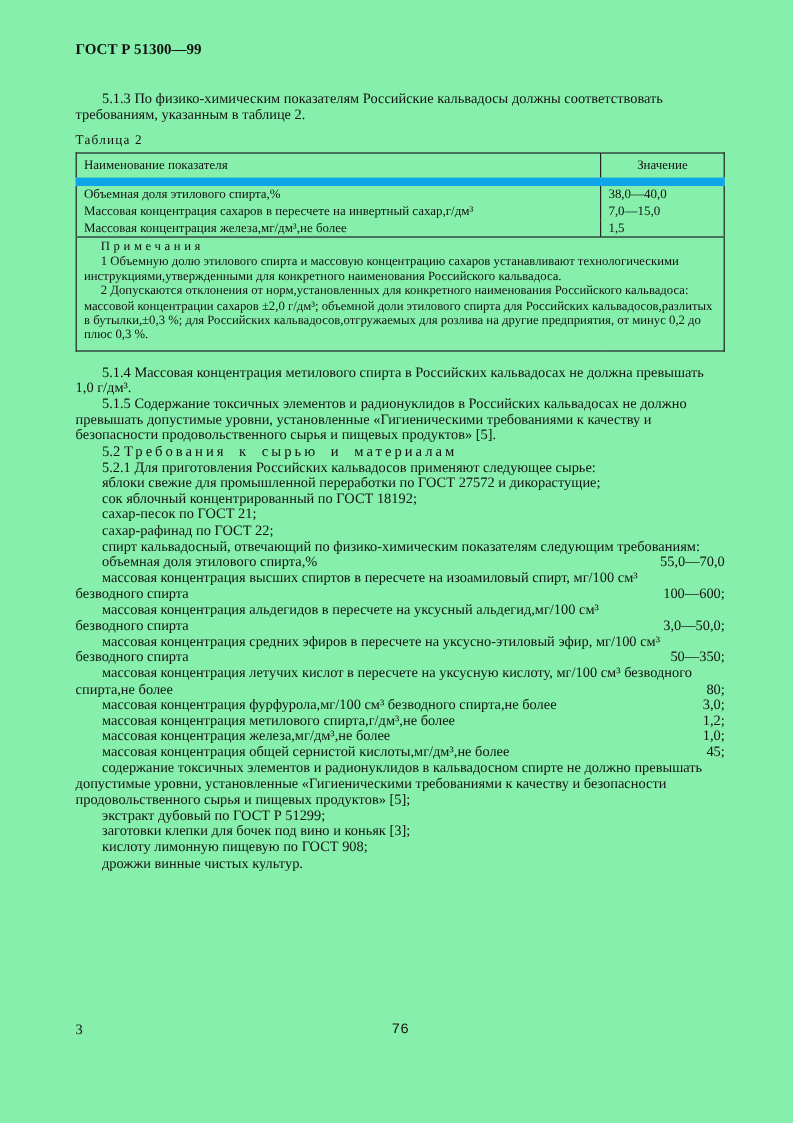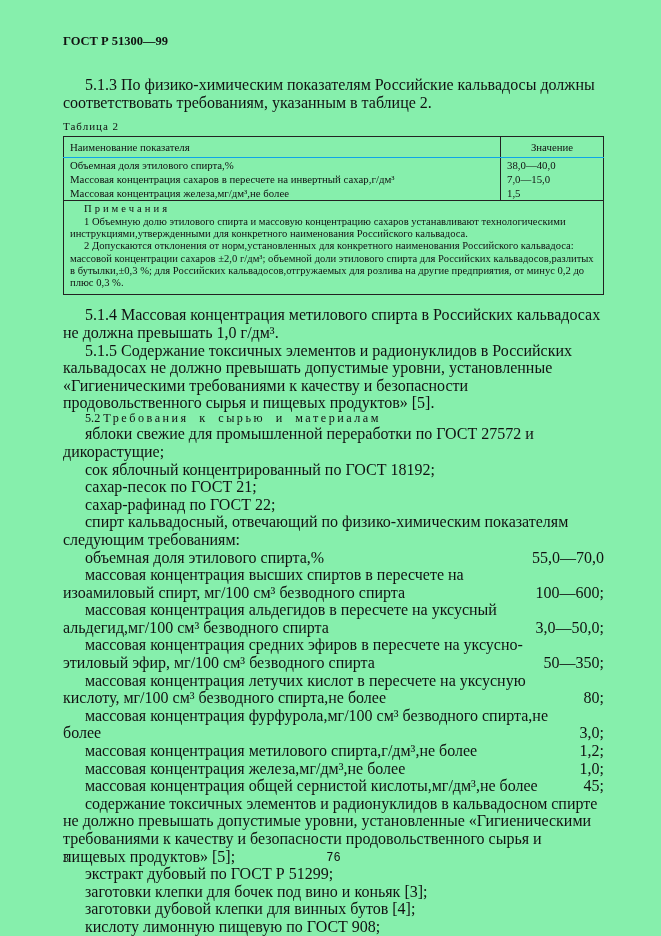--- a/index.html
+++ b/index.html
@@ -14,21 +14,21 @@
     position: absolute; inset: 0;
     padding: 34px 57px 0 63px;
     background: #86efac;
   }
   .doc-number {
     font-weight: bold;
     font-size: 12.5px;
     margin-bottom: 27px;
   }
   p.body, .spec-text, .spec-value {
-    font-size: 16px;
+    font-size: 12px;
     line-height: 1.1;
   }
   .indent { text-indent: 22px; }
   .first-para { margin-bottom: 9px; }
 
   
   .table-caption {
     font-size: 11px;
     letter-spacing: 1px;
     margin-bottom: 4px;
@@ -40,21 +40,21 @@
     margin-bottom: 11px;
   }
   table.t2 th, table.t2 td {
     font-size: 10.8px;
     font-weight: normal;
     padding: 1px 6px;
     vertical-align: middle;
   }
   table.t2 thead th {
     text-align: center;
-    border-bottom: 1px solid #0ea5e9;
+    border-bottom: 7px solid #0ea5e9;
     padding: 4px 6px;
   }
   table.t2 .name-col { border-right: 1px solid #222; width: 437px; text-align: left; }
   table.t2 td.val { }
   table.t2 tr.notes-row td {
     border-top: 1px solid #222;
     padding: 2px 6px 5px 6px;
   }
   .notes-title {
     font-size: 10.6px;
@@ -124,20 +124,21 @@
         </td>
       </tr>
     </tbody>
   </table>
 
   <p class="body indent">5.1.4 Массовая концентрация метилового спирта в Российских кальвадосах не должна превышать 1,0 г/дм³.</p>
   <p class="body indent">5.1.5 Содержание токсичных элементов и радионуклидов в Российских кальвадосах не должно превышать допустимые уровни, установленные «Гигиеническими требованиями к качеству и безопасности продовольственного сырья и пищевых продуктов» [5].</p>
 
   <p class="h52"><span>5.2</span> <span class="spaced">Требования к сырью и материалам</span></p>
 
+  <p class="body indent">5.2.1 Для приготовления Российских кальвадосов применяют следующее сырье:</p>
 
   <p class="body indent">яблоки свежие для промышленной переработки по ГОСТ 27572 и дикорастущие;</p>
   <p class="body indent">сок яблочный концентрированный по ГОСТ 18192;</p>
   <p class="body indent">сахар-песок по ГОСТ 21;</p>
   <p class="body indent">сахар-рафинад по ГОСТ 22;</p>
   <p class="body indent">спирт кальвадосный, отвечающий по физико-химическим показателям следующим требованиям:</p>
 
   <div class="spec">
     <div class="spec-text">объемная доля этилового спирта,%</div>
     <div class="spec-value">55,0—70,0</div>
@@ -171,21 +172,20 @@
     <div class="spec-value">1,0;</div>
   </div>
   <div class="spec">
     <div class="spec-text">массовая концентрация общей сернистой кислоты,мг/дм³,не более</div>
     <div class="spec-value">45;</div>
   </div>
 
   <p class="body indent">содержание токсичных элементов и радионуклидов в кальвадосном спирте не должно превышать допустимые уровни, установленные «Гигиеническими требованиями к качеству и безопасности продовольственного сырья и пищевых продуктов» [5];</p>
   <p class="body indent">экстракт дубовый по ГОСТ Р 51299;</p>
   <p class="body indent">заготовки клепки для бочек под вино и коньяк [3];</p>
-  <p class="body indent">заготовки дубовой клепки для винных бутов [4];</p>
   <p class="body indent">кислоту лимонную пищевую по ГОСТ 908;</p>
   <p class="body indent">дрожжи винные чистых культур.</p>
 
   <div class="footer">
     <span class="page-num-left">3</span>
     <span class="page-num-center">76</span>
   </div>
 
 </div>
 

